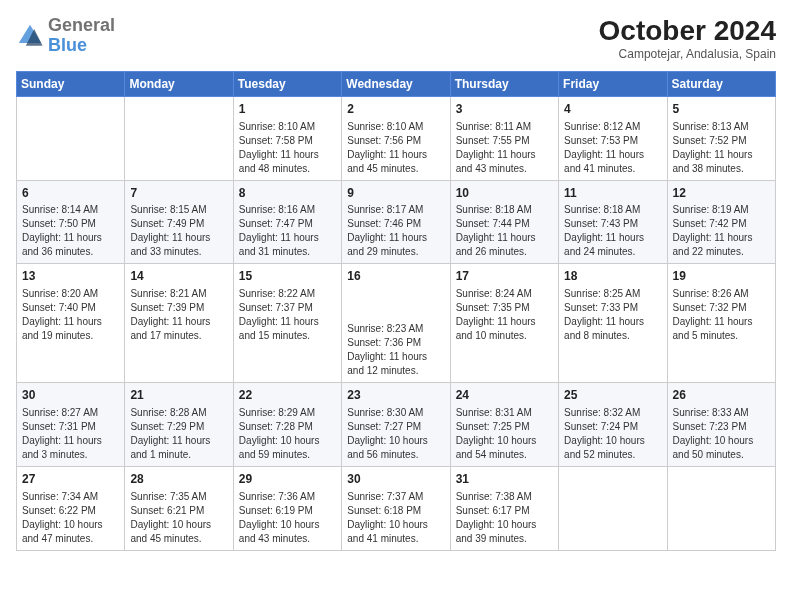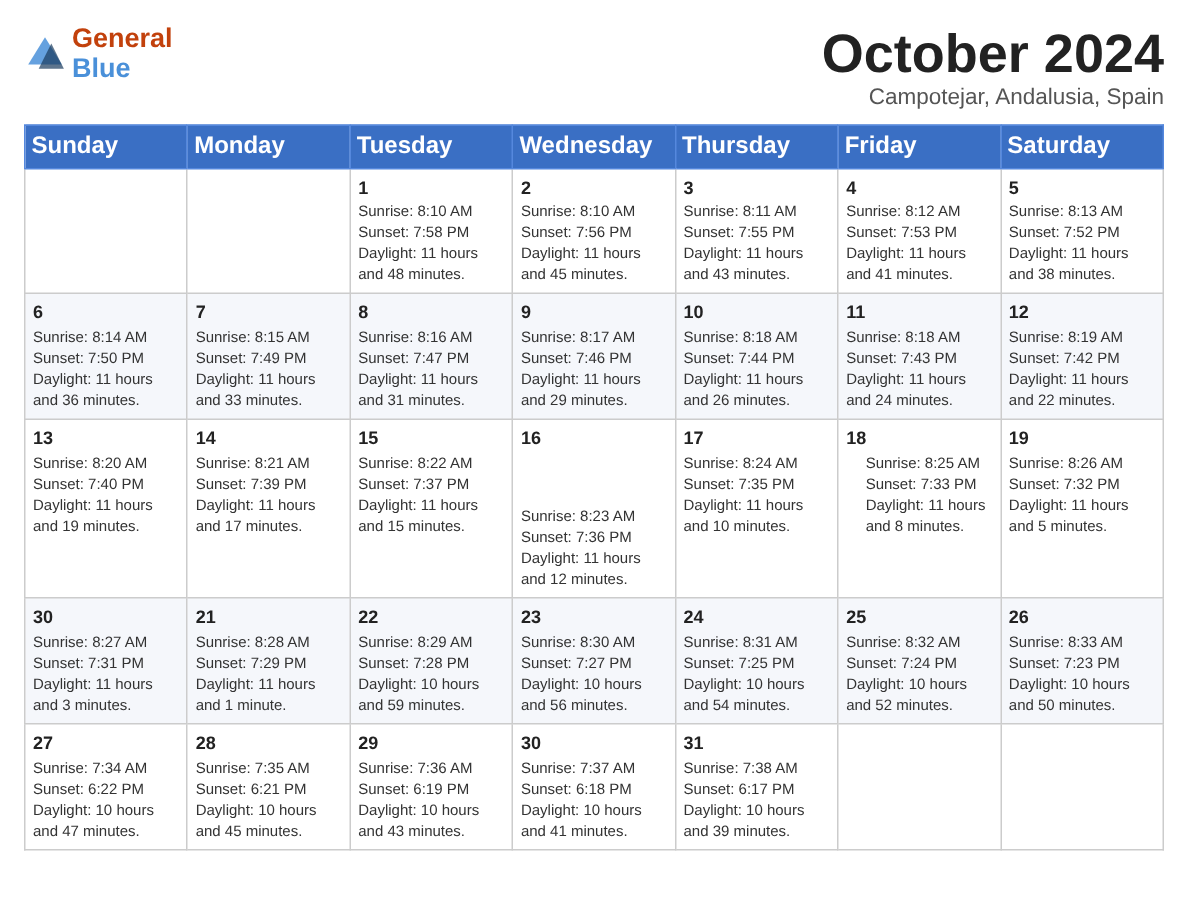--- a/index.html
+++ b/index.html
@@ -21,49 +21,49 @@
       align-items: center;
       gap: 4px;
     }
     .logo-text {
       font-size: 18px;
       font-weight: bold;
       color: #1a3a5c;
       line-height: 1.1;
     }
     .logo-text span {
-      color: #c2410c;
+      color: #737373;
     }
     .logo-icon {
       width: 28px;
       height: 28px;
     }
     .title-block {
       text-align: right;
     }
     .month-title {
-      font-size: 36px;
+      font-size: 28px;
       font-weight: bold;
       color: #222;
       line-height: 1.1;
     }
     .subtitle {
-      font-size: 15px;
+      font-size: 12px;
       color: #555;
     }
     table {
       width: 100%;
       border-collapse: collapse;
       font-size: 11px;
     }
     thead tr th {
       background: #3a6fc4;
       color: #fff;
       font-weight: bold;
-      font-size: 16px;
+      font-size: 12px;
       padding: 5px 4px;
       text-align: left;
       border: 1px solid #5588dd;
     }
     tbody tr td {
       border: 1px solid #ccc;
       vertical-align: top;
       padding: 4px 5px;
       min-height: 80px;
       width: calc(100% / 7);
@@ -224,21 +224,21 @@
 Daylight: 11 hours and 12 minutes.</div>
         </td>
         <td>
           <span class="day-num">17</span>
           <div class="day-info" style="white-space: pre-line;">Sunrise: 8:24 AM
 Sunset: 7:35 PM
 Daylight: 11 hours and 10 minutes.</div>
         </td>
         <td>
           <span class="day-num">18</span>
-          <div class="day-info" style="white-space: pre-line; margin-left: 13px;">Sunrise: 8:25 AM
+          <div class="day-info" style="white-space: pre-line;">Sunrise: 8:25 AM
 Sunset: 7:33 PM
 Daylight: 11 hours and 8 minutes.</div>
         </td>
         <td>
           <span class="day-num">19</span>
           <div class="day-info" style="white-space: pre-line;">Sunrise: 8:26 AM
 Sunset: 7:32 PM
 Daylight: 11 hours and 5 minutes.</div>
         </td>
       </tr>

